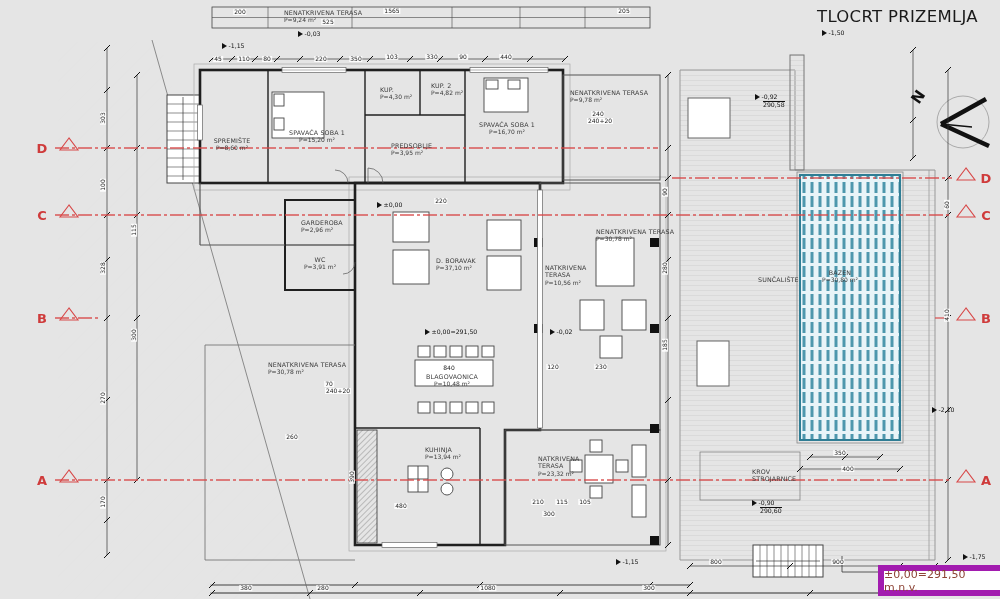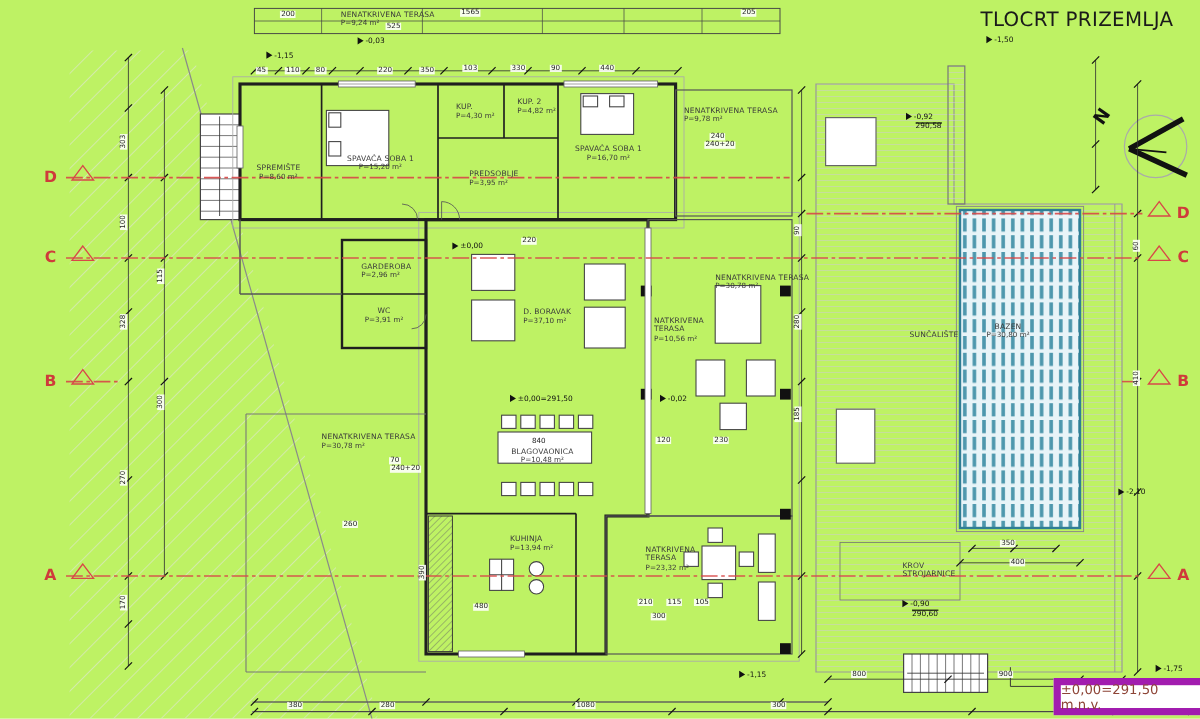--- a/index.html
+++ b/index.html
@@ -1,16 +1,16 @@
 <!DOCTYPE html>
 <html><head>
 <meta charset="utf-8">
 <style>
   html,body{margin:0;padding:0;background:#fff;}
-  .canvas{position:relative;width:1000px;height:599px;background:#bef264;overflow:hidden;
+  .canvas{position:relative;width:1000px;height:599px;background:#e5e5e5;overflow:hidden;
           font-family:"DejaVu Sans",sans-serif;color:#222;}
   .canvas svg.plan{position:absolute;left:0;top:0;}
   
   .title-main{position:absolute;left:800px;top:7px;width:195px;text-align:center;
               font-size:16.5px;font-weight:500;color:#1a1a1a;letter-spacing:.3px;}
   .title-scale{position:absolute;left:800px;top:28px;width:195px;text-align:center;
                font-size:14px;color:#1a1a1a;}
   .north-n{position:absolute;left:912px;top:88px;font-size:15px;font-weight:bold;color:#111;
            transform:rotate(-55deg);}
   

